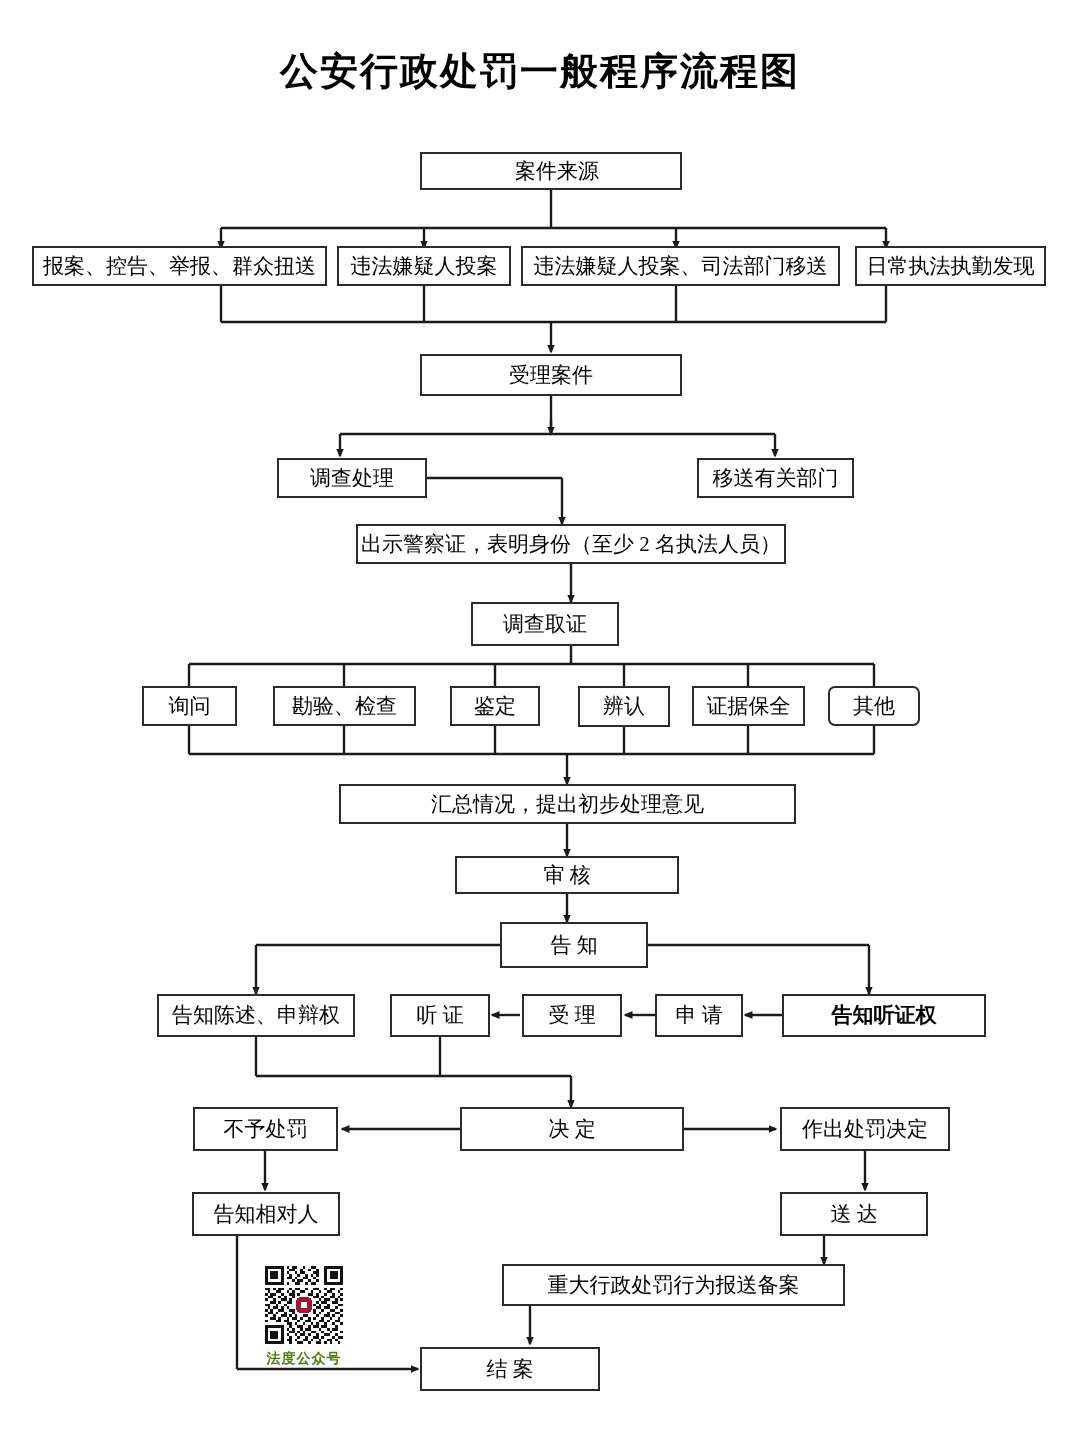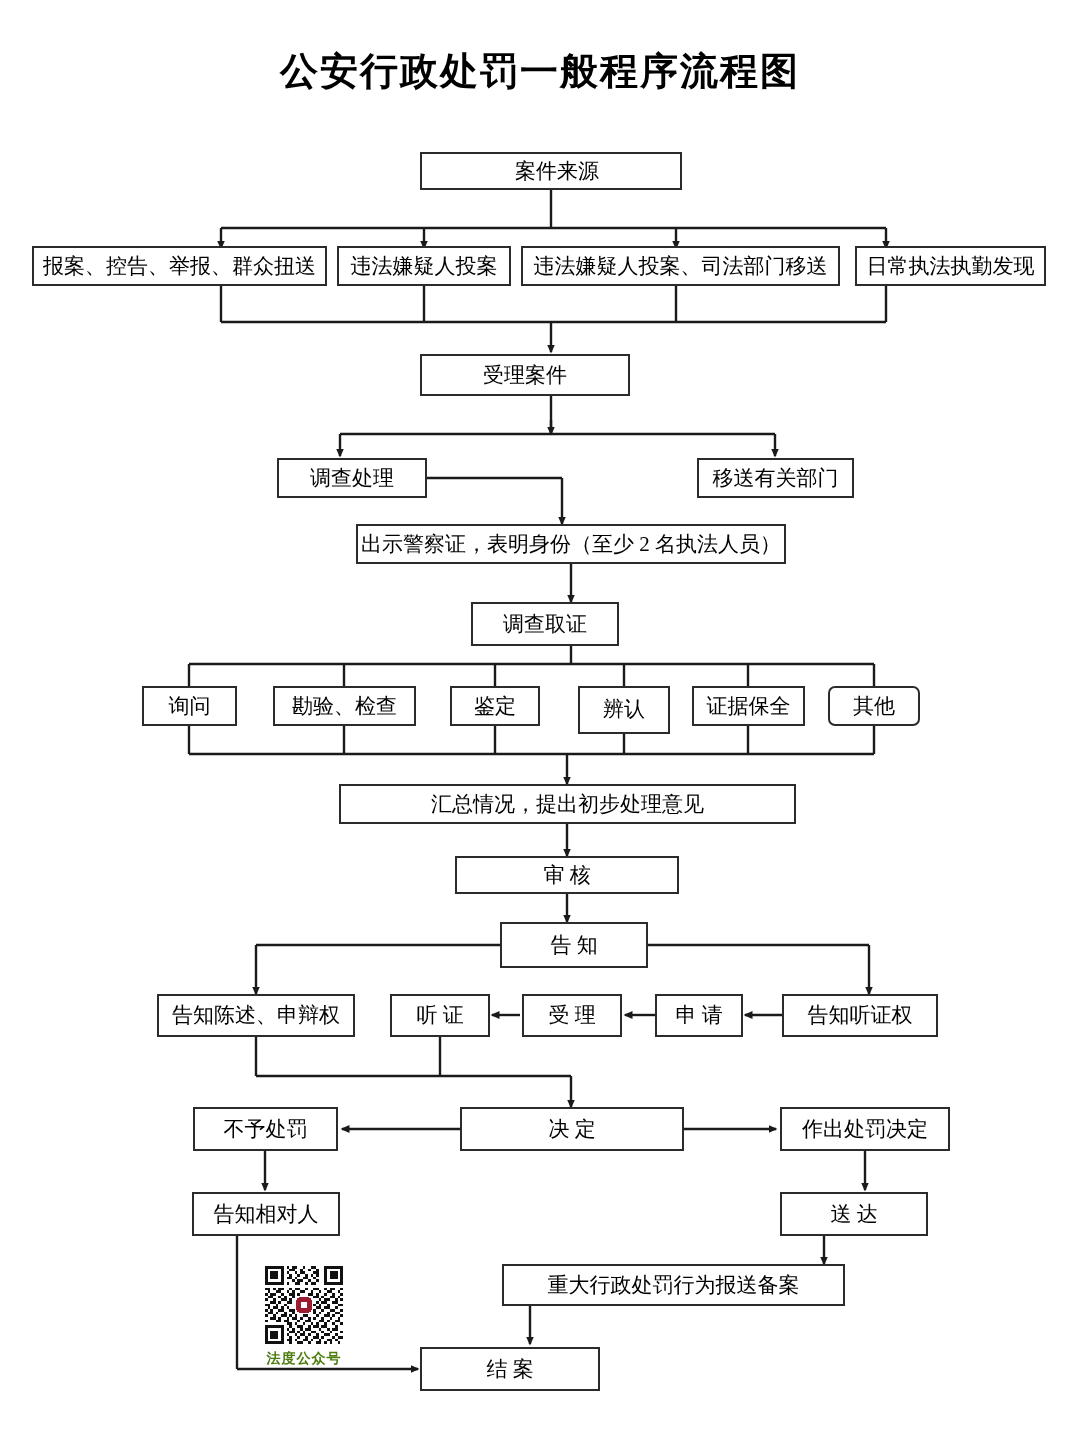--- a/index.html
+++ b/index.html
@@ -164,47 +164,47 @@
     </g>
   </svg>
 
   <div class="node" style="left:420px; top:152px; width:262px; height:38px;padding-left:12px;">案件来源</div>
 
   <div class="node" style="left:32px; top:246px; width:295px; height:40px;">报案、控告、举报、群众扭送</div>
   <div class="node" style="left:337px; top:246px; width:174px; height:40px;">违法嫌疑人投案</div>
   <div class="node" style="left:521px; top:246px; width:319px; height:40px;">违法嫌疑人投案、司法部门移送</div>
   <div class="node" style="left:855px; top:246px; width:191px; height:40px;">日常执法执勤发现</div>
 
-  <div class="node" style="left:420px; top:354px; width:210px; height:42px;">受理案件</div>
+  <div class="node" style="left:420px; top:354px; width:262px; height:42px;">受理案件</div>
 
   <div class="node" style="left:277px; top:458px; width:150px; height:40px;">调查处理</div>
   <div class="node" style="left:697px; top:458px; width:157px; height:40px;">移送有关部门</div>
 
   <div class="node" style="left:356px; top:524px; width:430px; height:40px;">出示警察证，表明身份（至少 2 名执法人员）</div>
 
   <div class="node" style="left:471px; top:602px; width:148px; height:44px;">调查取证</div>
 
   <div class="node" style="left:142px; top:686px; width:95px; height:40px;">询问</div>
   <div class="node" style="left:273px; top:686px; width:143px; height:40px;">勘验、检查</div>
   <div class="node" style="left:450px; top:686px; width:90px; height:40px;">鉴定</div>
-  <div class="node" style="left:578px; top:686px; width:92px; height:48px;font-family:Liberation Mono, monospace;">辨认</div>
+  <div class="node" style="left:578px; top:686px; width:92px; height:41px;">辨认</div>
   <div class="node" style="left:692px; top:686px; width:113px; height:40px;">证据保全</div>
   <div class="node" style="left:828px; top:686px; width:92px; height:40px;border-radius:7px;">其他</div>
 
   <div class="node" style="left:339px; top:784px; width:457px; height:40px;">汇总情况，提出初步处理意见</div>
 
   <div class="node" style="left:455px; top:856px; width:224px; height:38px;">审    核</div>
 
   <div class="node" style="left:500px; top:922px; width:148px; height:46px;">告    知</div>
 
   <div class="node" style="left:157px; top:994px; width:198px; height:43px;">告知陈述、申辩权</div>
   <div class="node" style="left:390px; top:994px; width:100px; height:43px;">听  证</div>
   <div class="node" style="left:522px; top:994px; width:100px; height:43px;">受  理</div>
   <div class="node" style="left:655px; top:994px; width:88px; height:43px;">申  请</div>
-  <div class="node" style="left:782px; top:994px; width:156px; height:43px;">告知听证权</div>
+  <div class="node" style="left:782px; top:994px; width:204px; height:43px;font-weight:bold;">告知听证权</div>
 
   <div class="node" style="left:460px; top:1107px; width:224px; height:44px;">决    定</div>
   <div class="node" style="left:193px; top:1107px; width:145px; height:44px;">不予处罚</div>
   <div class="node" style="left:780px; top:1107px; width:170px; height:44px;">作出处罚决定</div>
 
   <div class="node" style="left:192px; top:1192px; width:148px; height:44px;">告知相对人</div>
   <div class="node" style="left:780px; top:1192px; width:148px; height:44px;">送    达</div>
 
   <div class="node" style="left:502px; top:1264px; width:343px; height:42px;">重大行政处罚行为报送备案</div>
 

